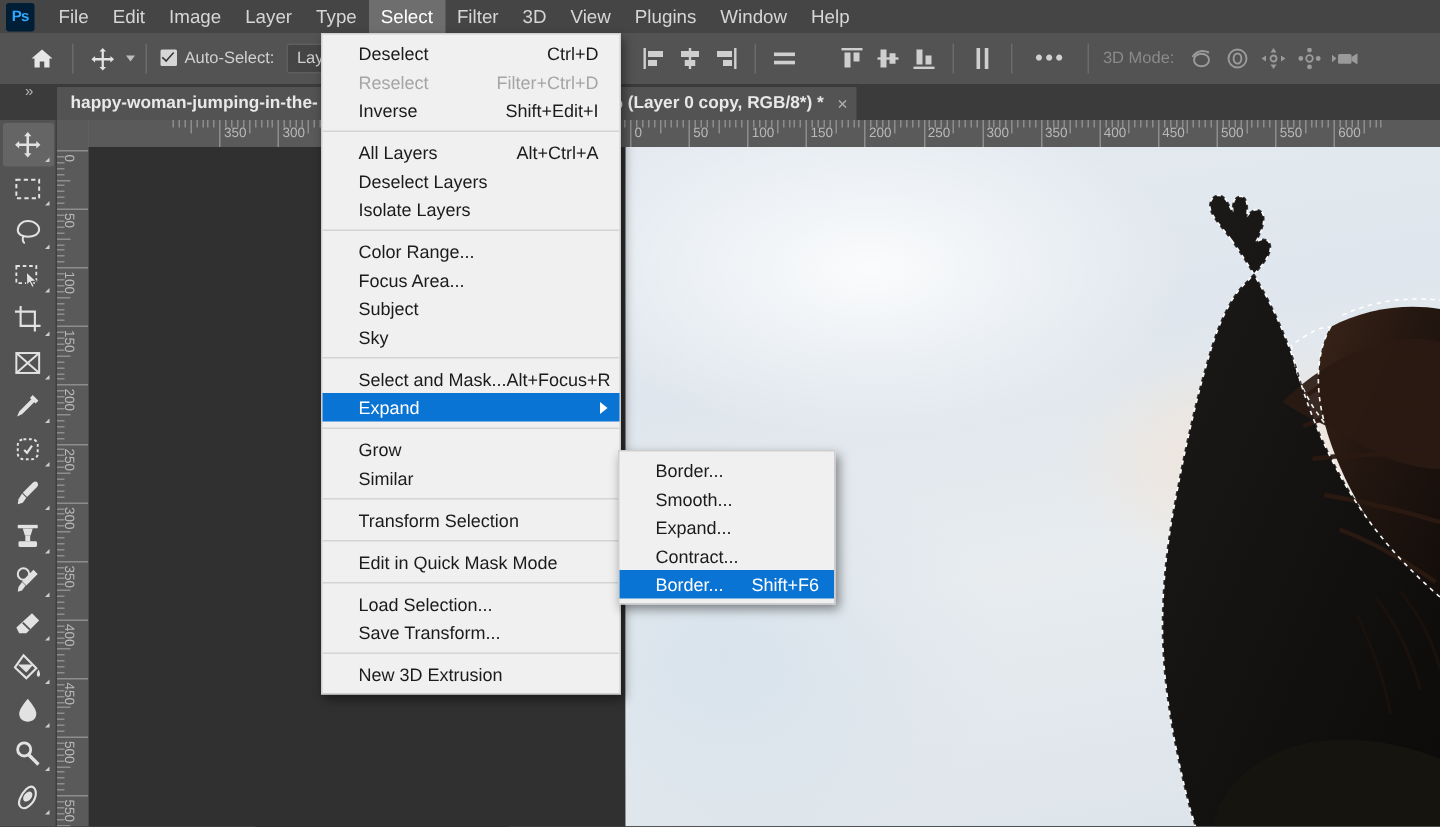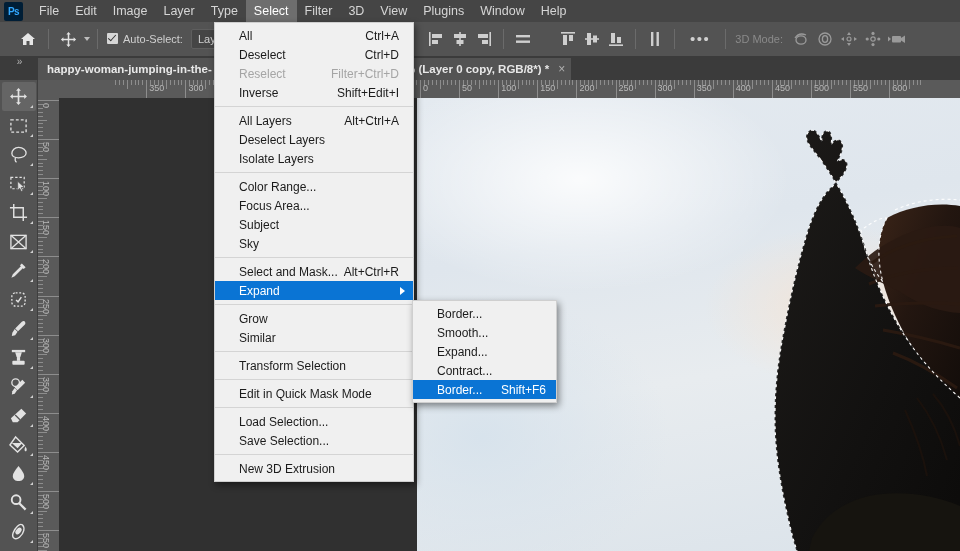--- a/index.html
+++ b/index.html
@@ -866,24 +866,20 @@
                  C404 100 396 116 390 136 C382 162 374 196 368 228
                  C362 258 358 286 358 320 C358 360 366 400 376 440 L380 453"></path>
         <path d="M404 62 C428 96 440 124 448 150 C456 178 468 206 484 232 C500 258 520 280 543 300"></path>
       </g>
     </svg>
   </div>
 </div>
 
 <div id="select-menu">
     <div class="mrow">
-      <span>All</span>
-      <span class="shortcut">Ctrl+A</span>
-    </div>
-    <div class="mrow">
       <span>Deselect</span>
       <span class="shortcut">Ctrl+D</span>
     </div>
     <div class="mrow disabled">
       <span>Reselect</span>
       <span class="shortcut">Filter+Ctrl+D</span>
     </div>
     <div class="mrow">
       <span>Inverse</span>
       <span class="shortcut">Shift+Edit+I</span>
@@ -908,21 +904,21 @@
     </div>
     <div class="mrow">
       <span>Subject</span>
     </div>
     <div class="mrow">
       <span>Sky</span>
     </div>
     <div class="msep"></div>
     <div class="mrow">
       <span>Select and Mask...</span>
-      <span class="shortcut">Alt+Ctrl+R</span>
+      <span class="shortcut">Alt+Focus+R</span>
     </div>
     <div class="mrow hl">
       <span>Expand</span>
       <span class="arrow-right"></span>
     </div>
     <div class="msep"></div>
     <div class="mrow">
       <span>Grow</span>
     </div>
     <div class="mrow">
@@ -934,21 +930,21 @@
     </div>
     <div class="msep"></div>
     <div class="mrow">
       <span>Edit in Quick Mask Mode</span>
     </div>
     <div class="msep"></div>
     <div class="mrow">
       <span>Load Selection...</span>
     </div>
     <div class="mrow">
-      <span>Save Selection...</span>
+      <span>Save Transform...</span>
     </div>
     <div class="msep"></div>
     <div class="mrow">
       <span>New 3D Extrusion</span>
     </div>
   </div>
 
 <div id="modify-submenu">
     <div class="mrow">
       <span>Border...</span>

